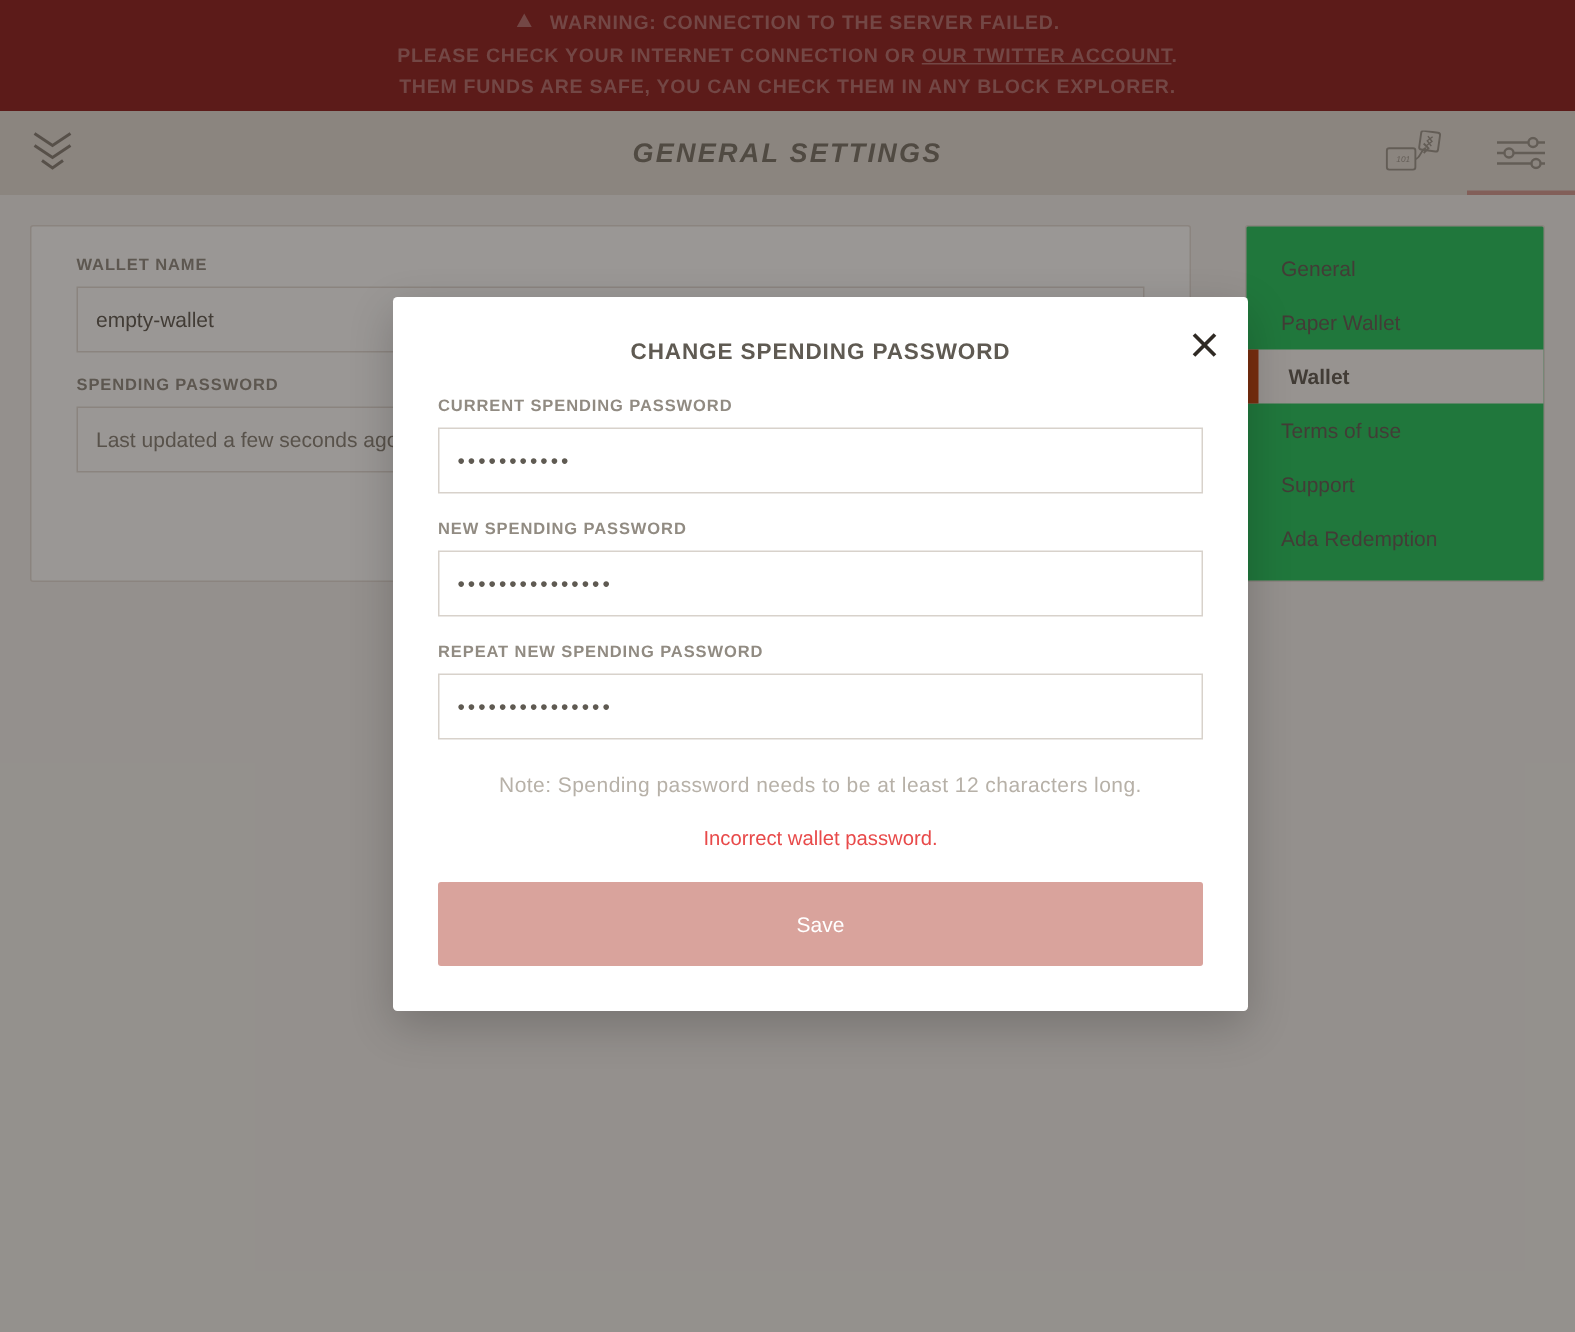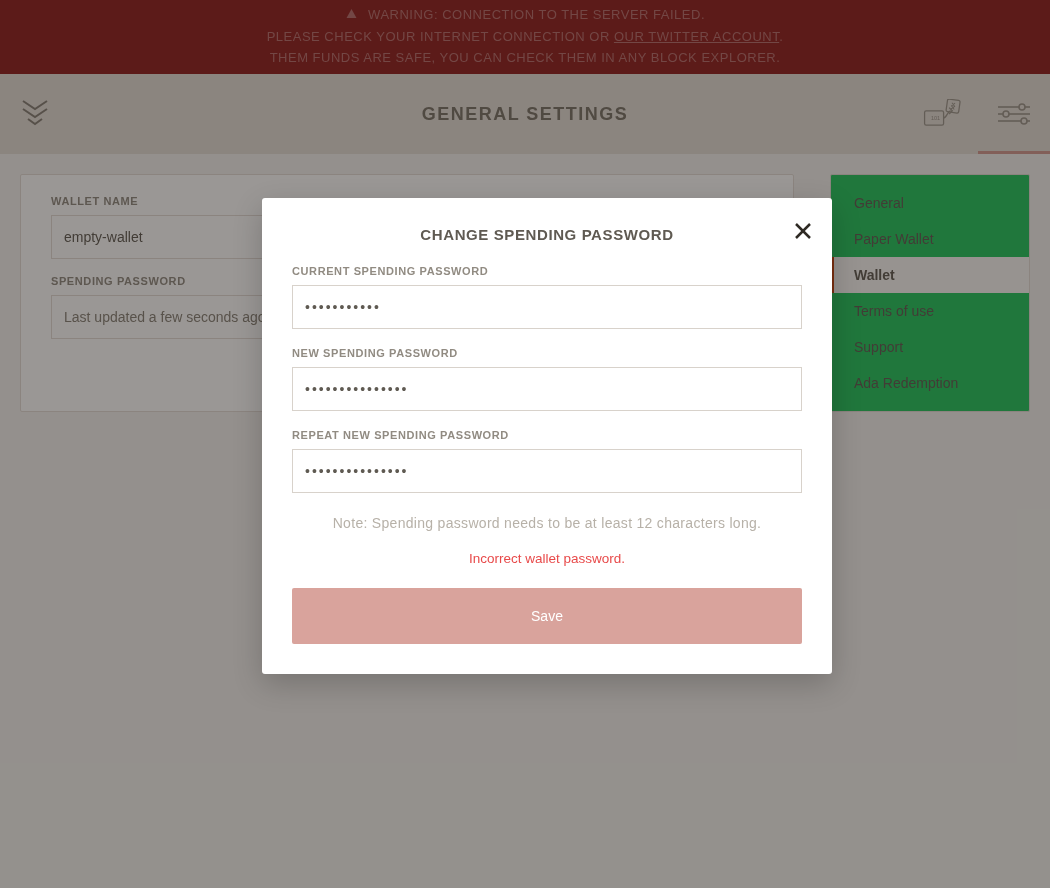--- a/index.html
+++ b/index.html
@@ -10,39 +10,40 @@
       background: #f5f3f1;
       overflow: hidden;
       position: relative;
     }
     .warning-banner {
       background: #8f1e1e;
       color: #b86d6d;
       text-align: center;
       padding: 4px 0 6px 0;
       font-size: 13px;
-      font-weight: 400;
+      font-weight: 700;
       letter-spacing: 0.5px;
       line-height: 21px;
     }
     .warning-banner .warning-icon {
       display: inline-block;
       vertical-align: middle;
       margin-right: 6px;
     }
     .warning-banner a {
       color: #b86d6d;
       text-decoration: underline;
     }
     .top-bar {
       background: #e4ded8;
-      height: 80px;
+      height: 56px;
       display: flex;
       align-items: center;
       position: relative;
+      font-style: italic;
     }
     .logo {
       width: 70px;
       display: flex;
       align-items: center;
       justify-content: center;
       height: 100%;
     }
     .page-title {
       position: absolute;
@@ -124,21 +125,21 @@
       padding: 10px 0;
     }
     .side-item {
       padding: 10px 20px;
       font-size: 14px;
       color: #5f5a52;
       cursor: pointer;
       border-left: 3px solid transparent;
     }
     .side-item.active {
-      border-left: 3px solid #c2410c;
+      border-left: 8px solid #c2410c;
       font-weight: 600;
       background: #faf8f6;
     }
     .modal-overlay {
       position: absolute;
       inset: 0;
       background: rgba(30,25,20,0.45);
       display: flex;
       align-items: flex-start;
       justify-content: center;

